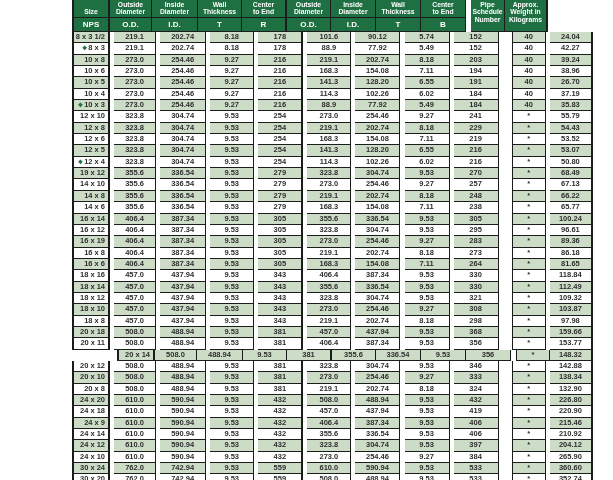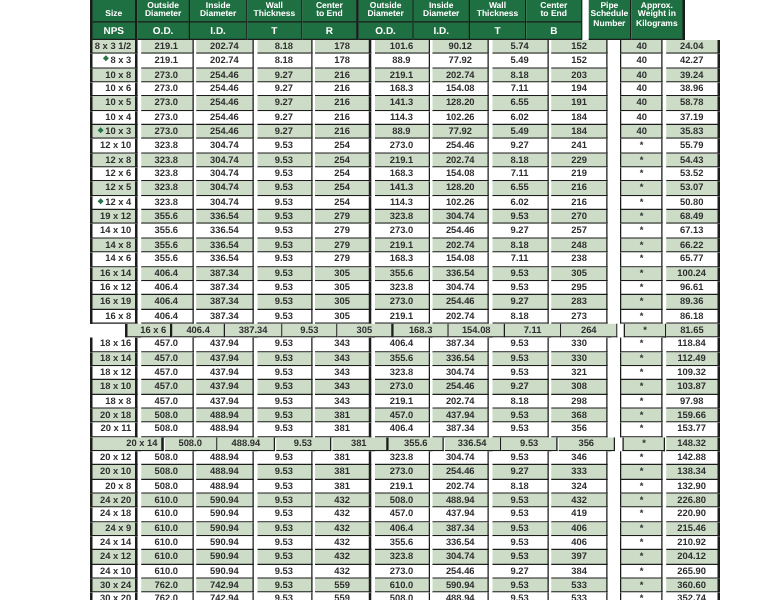--- a/index.html
+++ b/index.html
@@ -183,21 +183,21 @@
           <div class="cell" style="width: 42px;">273.0</div>
           <div class="cell" style="width: 46px;">254.46</div>
           <div class="cell" style="width: 44px;">9.27</div>
           <div class="cell thickR" style="width: 45px;">216</div>
           <div class="cell" style="width: 44px;">141.3</div>
           <div class="cell" style="width: 45px;">128.20</div>
           <div class="cell" style="width: 45px;">6.55</div>
           <div class="cell" style="width: 45px;">191</div>
           <div class="cell gapc" style="width: 5px;"></div>
           <div class="cell" style="width: 34px; border-left: 1px solid var(--bd);">40</div>
-          <div class="cell last" style="width: 43px;">58.78</div>
+          <div class="cell last" style="width: 43px;">26.70</div>
         </div>
         <div class="row white">
           <div class="cell sizec thickR" style="width: 38px;"><span>10 x 4</span></div>
           <div class="cell" style="width: 42px;">273.0</div>
           <div class="cell" style="width: 46px;">254.46</div>
           <div class="cell" style="width: 44px;">9.27</div>
           <div class="cell thickR" style="width: 45px;">216</div>
           <div class="cell" style="width: 44px;">114.3</div>
           <div class="cell" style="width: 45px;">102.26</div>
           <div class="cell" style="width: 45px;">6.02</div>
@@ -396,21 +396,21 @@
           <div class="cell thickR" style="width: 45px;">305</div>
           <div class="cell" style="width: 44px;">219.1</div>
           <div class="cell" style="width: 45px;">202.74</div>
           <div class="cell" style="width: 45px;">8.18</div>
           <div class="cell" style="width: 45px;">273</div>
           <div class="cell gapc" style="width: 5px;"></div>
           <div class="cell" style="width: 34px; border-left: 1px solid var(--bd);">*</div>
           <div class="cell last" style="width: 43px;">86.18</div>
         </div>
         <div class="row green">
-          <div class="cell sizec thickR" style="width: 38px; margin-left: 28px;"><span>16 x 6</span></div>
+          <div class="cell sizec thickR" style="width: 38px;"><span>16 x 6</span></div>
           <div class="cell" style="width: 42px;">406.4</div>
           <div class="cell" style="width: 46px;">387.34</div>
           <div class="cell" style="width: 44px;">9.53</div>
           <div class="cell thickR" style="width: 45px;">305</div>
           <div class="cell" style="width: 44px;">168.3</div>
           <div class="cell" style="width: 45px;">154.08</div>
           <div class="cell" style="width: 45px;">7.11</div>
           <div class="cell" style="width: 45px;">264</div>
           <div class="cell gapc" style="width: 5px;"></div>
           <div class="cell" style="width: 34px; border-left: 1px solid var(--bd);">*</div>
@@ -508,21 +508,21 @@
           <div class="cell thickR" style="width: 45px;">381</div>
           <div class="cell" style="width: 44px;">406.4</div>
           <div class="cell" style="width: 45px;">387.34</div>
           <div class="cell" style="width: 45px;">9.53</div>
           <div class="cell" style="width: 45px;">356</div>
           <div class="cell gapc" style="width: 5px;"></div>
           <div class="cell" style="width: 34px; border-left: 1px solid var(--bd);">*</div>
           <div class="cell last" style="width: 43px;">153.77</div>
         </div>
         <div class="row green">
-          <div class="cell sizec thickR" style="width: 59px;"><span>20 x 14</span></div>
+          <div class="cell sizec thickR" style="width: 38px; margin-left: 45px;"><span>20 x 14</span></div>
           <div class="cell" style="width: 42px;">508.0</div>
           <div class="cell" style="width: 46px;">488.94</div>
           <div class="cell" style="width: 44px;">9.53</div>
           <div class="cell thickR" style="width: 45px;">381</div>
           <div class="cell" style="width: 44px;">355.6</div>
           <div class="cell" style="width: 45px;">336.54</div>
           <div class="cell" style="width: 45px;">9.53</div>
           <div class="cell" style="width: 45px;">356</div>
           <div class="cell gapc" style="width: 5px;"></div>
           <div class="cell" style="width: 34px; border-left: 1px solid var(--bd);">*</div>

